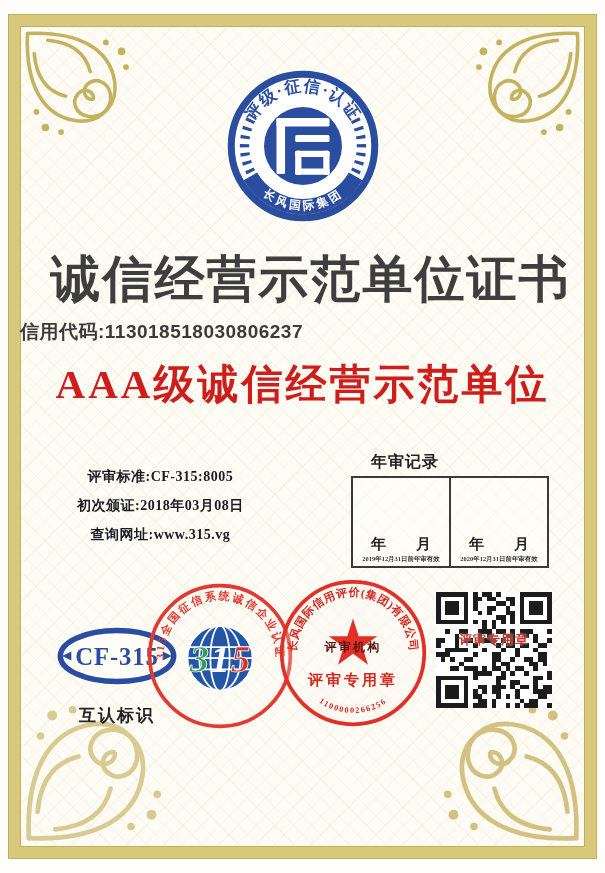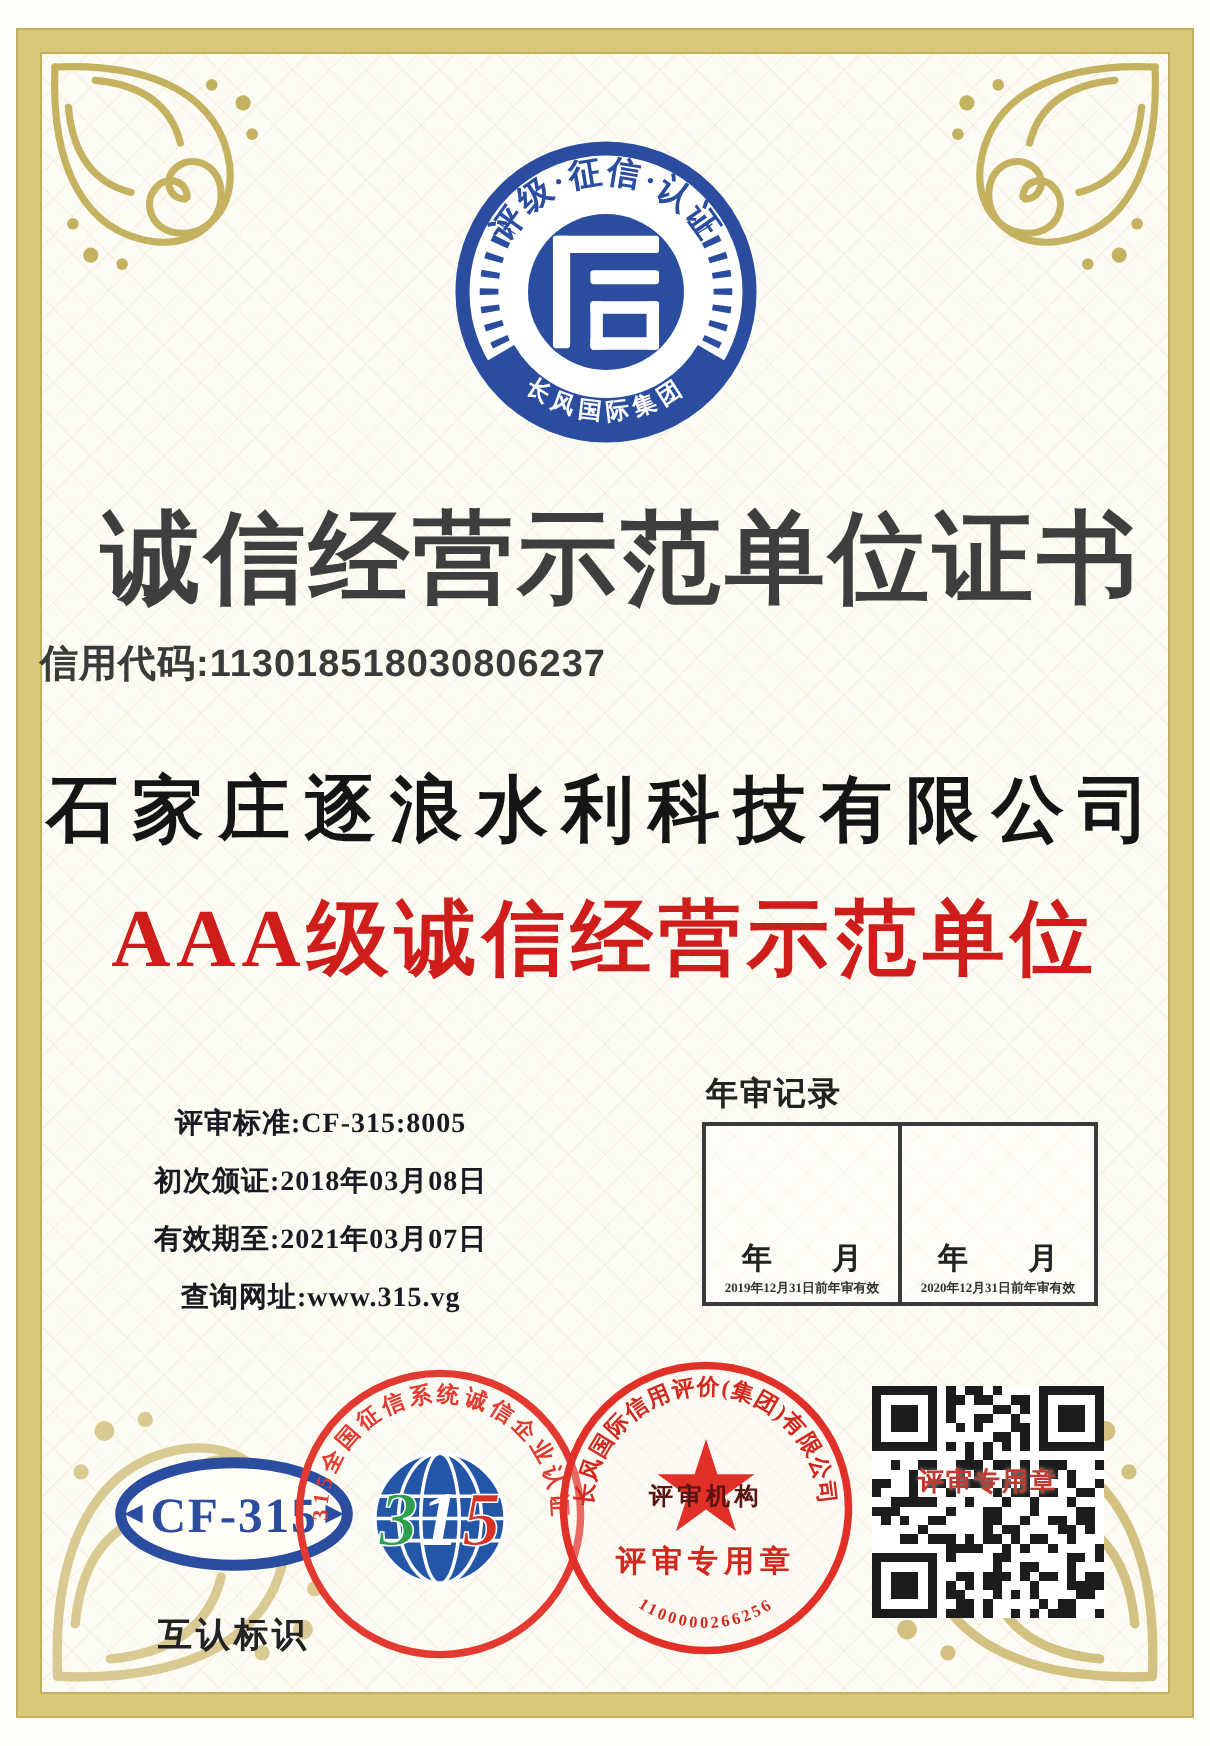--- a/index.html
+++ b/index.html
@@ -31,21 +31,21 @@
     color:#151515;letter-spacing:7px;}
   .award{margin-top:12px;text-align:center;font-size:41px;font-weight:700;
     color:#ce1d1a;letter-spacing:3px;font-family:"Liberation Serif",serif;}
 
   .info-row{display:flex;justify-content:space-between;align-items:flex-start;
     margin-top:40px;padding:0 36px 0 40px;}
   .details{padding-top:16px;font-family:"Liberation Serif",serif;}
   .detail-line{font-size:14px;font-weight:700;color:#1a1a22;margin:0 0 11px 17px;letter-spacing:.5px;text-align:center;}
 
   .annual{width:198px;font-family:"Liberation Serif",serif;}
-  .annual-title{font-size:16px;font-weight:700;color:#222;margin:0 0 3px 2px;letter-spacing:1px;}
+  .annual-title{font-size:16px;font-weight:700;color:#222;margin:0 0 3px 20px;letter-spacing:1px;}
   .annual-table{display:flex;border:2px solid #3a3a3a;background:rgba(255,255,255,.4);}
   .annual-cell{width:97px;height:88px;display:flex;flex-direction:column;justify-content:flex-end;}
   .annual-cell + .annual-cell{border-left:2px solid #3a3a3a;}
   .cell-fields{display:flex;justify-content:center;gap:30px;font-size:15px;font-weight:700;color:#222;}
   .cell-note{font-size:7px;font-weight:700;color:#333;text-align:center;white-space:nowrap;
     margin:0 0 2px 0;transform:scale(.92);transform-origin:center;}
 
   .seals{position:relative;height:178px;margin-top:14px;}
   .seal{position:absolute;}
   .seal-cf{left:32px;top:42px;text-align:center;}
@@ -129,28 +129,26 @@
           <rect x="90" y="86" width="44" height="9" rx="2"></rect>
           <rect x="90" y="106" width="44" height="8" rx="2"></rect>
           <rect x="90" y="129" width="44" height="8" rx="2"></rect>
           <rect x="90" y="106" width="8" height="31" rx="2"></rect>
           <rect x="126" y="106" width="8" height="31" rx="2"></rect>
         </g>
       </svg>
 
       <div class="title">诚信经营示范单位证书</div>
       <div class="credit">信用代码:113018518030806237</div>
-      <div class="company">石家庄逐浪水利科技有限公司</div>
       <div class="award">AAA级诚信经营示范单位</div>
 
       <div class="info-row">
         <div class="details">
           <p class="detail-line">评审标准:CF-315:8005</p>
           <p class="detail-line">初次颁证:2018年03月08日</p>
-          <p class="detail-line">有效期至:2021年03月07日</p>
           <p class="detail-line">查询网址:www.315.vg</p>
         </div>
 
         <div class="annual">
           <div class="annual-title">年审记录</div>
           <div class="annual-table">
             <div class="annual-cell">
               <div class="cell-fields">
                 <span>年</span>
                 <span>月</span>

